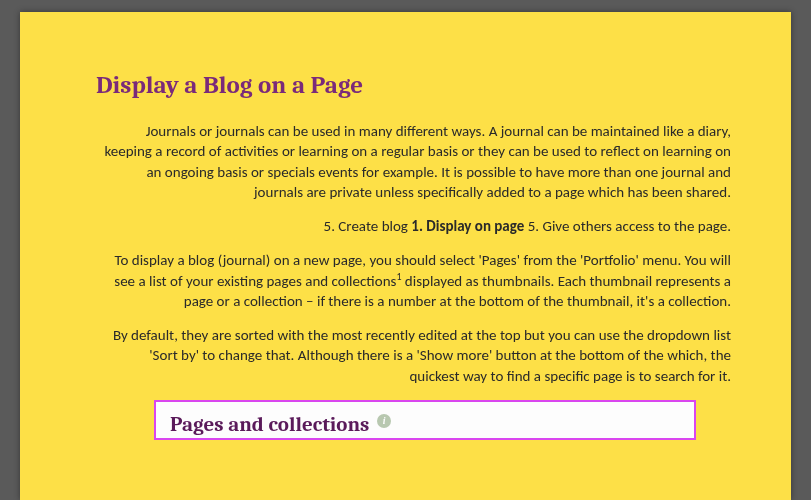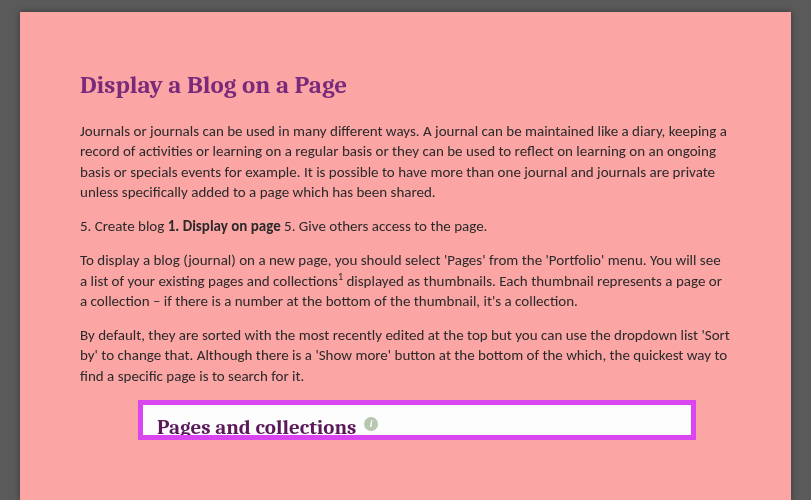--- a/index.html
+++ b/index.html
@@ -9,50 +9,51 @@
     }
     body {
       background: #5a5a5a;
       font-family: Calibri, "Segoe UI", Arial, sans-serif;
       width: 811px;
       height: 500px;
       overflow: hidden;
       padding: 12px 20px 0 20px;
     }
     .page {
-      background: #fca5a5;
+      background: #fde047;
       width: 100%;
       height: 100%;
-      padding: 58px 60px 0 60px;
+      padding: 58px 60px 0 76px;
       box-shadow: 0 0 6px rgba(0,0,0,0.4);
     }
     .title {
       color: #7a2a7a;
       font-size: 25px;
       font-weight: bold;
       margin-bottom: 22px;
       font-family: Cambria, Georgia, serif;
     }
     .para {
       color: #2a2a2a;
       font-size: 15px;
       line-height: 1.35;
       margin-bottom: 14px;
+      text-align: right;
     }
     .bold {
       font-weight: bold;
     }
     .sup {
       font-size: 10px;
       vertical-align: super;
       line-height: 0;
     }
     .inner-panel {
       margin: 8px 35px 0 58px;
-      border: 5px solid #d946ef;
+      border: 2px solid #d946ef;
       background: #fdfdfd;
       padding: 10px 14px 6px 14px;
       height: 40px;
       overflow: hidden;
     }
     .panel-title {
       color: #5a1a5a;
       font-size: 21px;
       font-weight: bold;
       font-family: Cambria, Georgia, serif;

